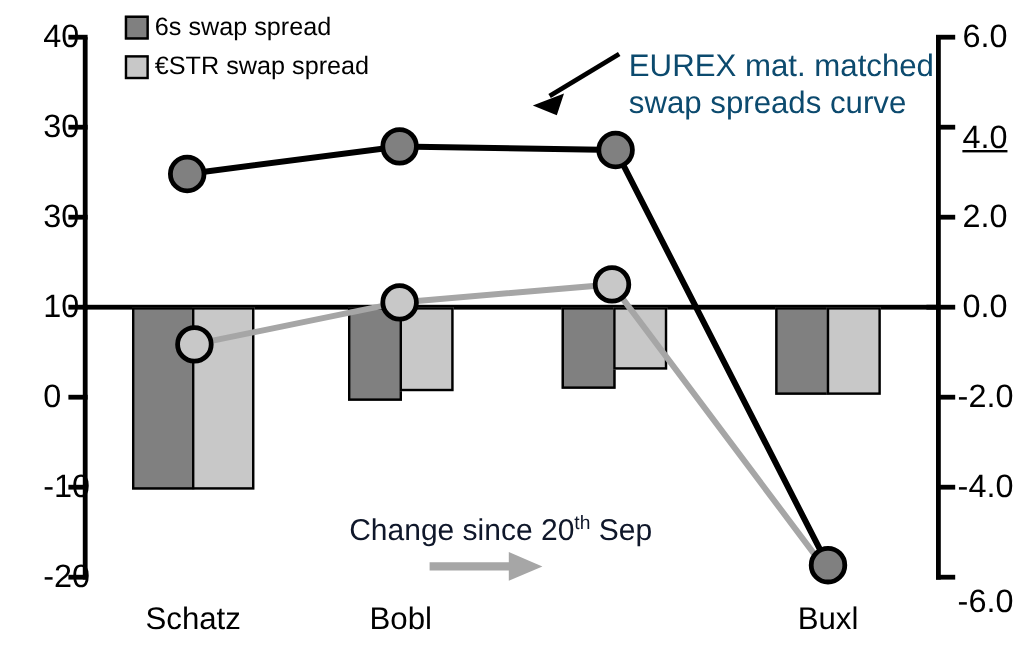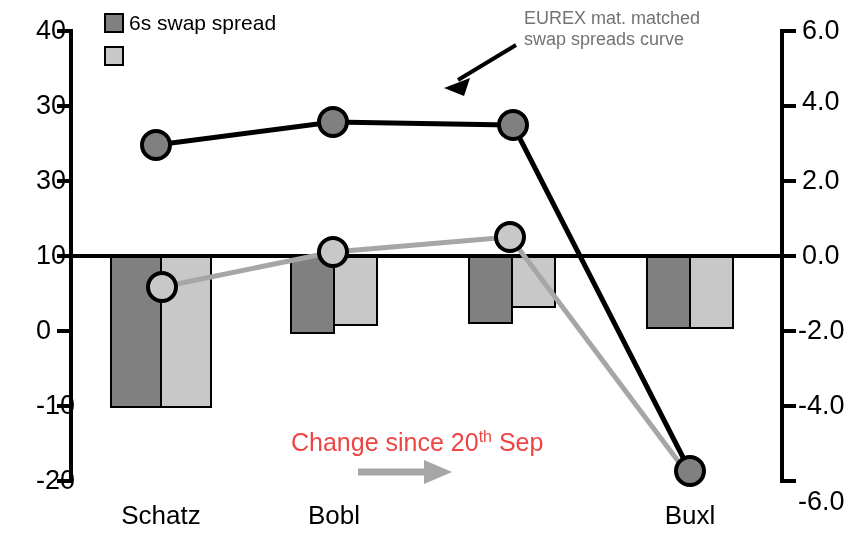--- a/index.html
+++ b/index.html
@@ -15,23 +15,23 @@
 
   .cat-label{position:absolute;font-size:26px;color:#000;text-align:center;white-space:nowrap;}
 
   .legend{position:absolute;left:104px;top:6px;}
   .legend-row{display:flex;align-items:center;height:33px;}
   .legend-swatch{width:20px;height:20px;border:2px solid #000;box-sizing:border-box;margin-right:5px;}
   .legend-text{font-size:21px;color:#000;line-height:1;white-space:nowrap;}
 
   .bar{position:absolute;border:2px solid #000;box-sizing:border-box;}
 
-  .annot{position:absolute;font-size:18px;color:#737373;line-height:1.18;white-space:nowrap;}
+  .annot{position:absolute;font-size:26px;color:#0c4a6e;line-height:1.18;white-space:nowrap;margin-top:31px;}
 
-  .note{position:absolute;font-size:25px;color:#ef4444;white-space:nowrap;}
+  .note{position:absolute;font-size:25px;color:#0f172a;white-space:nowrap;}
   .note sup{font-size:16px;vertical-align:super;}
 
   svg.overlay{position:absolute;left:0;top:0;width:852px;height:539px;pointer-events:none;}
 </style>
 </head>
 <body>
 
 <div id="root">
 
   <div class="axis-line" style="left:69px;top:31px;width:4px;height:452px;"></div>
@@ -56,21 +56,21 @@
 
   <div class="tick-mark" style="left:780px;top:29px;width:16px;"></div>
   <div class="tick-mark" style="left:780px;top:104px;width:16px;"></div>
   <div class="tick-mark" style="left:780px;top:179px;width:16px;"></div>
   <div class="tick-mark" style="left:772px;top:254px;width:24px;"></div>
   <div class="tick-mark" style="left:780px;top:329px;width:16px;"></div>
   <div class="tick-mark" style="left:780px;top:404px;width:16px;"></div>
   <div class="tick-mark" style="left:780px;top:479px;width:16px;"></div>
 
   <div class="tick-label tick-right" style="left:802px;top:17px;">6.0</div>
-  <div class="tick-label tick-right" style="left:802px;top:88px;">4.0</div>
+  <div class="tick-label tick-right" style="left:802px;top:101px;text-decoration:underline;">4.0</div>
   <div class="tick-label tick-right" style="left:802px;top:167px;">2.0</div>
   <div class="tick-label tick-right" style="left:802px;top:242px;">0.0</div>
   <div class="tick-label tick-right" style="left:798px;top:317px;">-2.0</div>
   <div class="tick-label tick-right" style="left:798px;top:392px;">-4.0</div>
   <div class="tick-label tick-right" style="left:798px;top:488px;">-6.0</div>
 
   <div class="axis-line" style="left:69px;top:254px;width:713px;height:4px;"></div>
 
   <div class="bar" style="left:110px;top:256px;width:52px;height:152px;background:#808080;"></div>
   <div class="bar" style="left:160px;top:256px;width:52px;height:152px;background:#c8c8c8;"></div>
@@ -110,20 +110,21 @@
     </g>
   </svg>
 
   <div class="legend">
     <div class="legend-row">
       <span class="legend-swatch" style="background:#808080;"></span>
       <span class="legend-text">6s swap spread</span>
     </div>
     <div class="legend-row">
       <span class="legend-swatch" style="background:#c8c8c8;"></span>
+      <span class="legend-text">€STR swap spread</span>
     </div>
   </div>
 
   <div class="annot" style="left:524px;top:8px;">
     <div>EUREX mat. matched</div>
     <div>swap spreads curve</div>
   </div>
 
   <div class="note" style="left:291px;top:428px;">
     <span>Change since 20</span><sup>th</sup><span> Sep</span>

